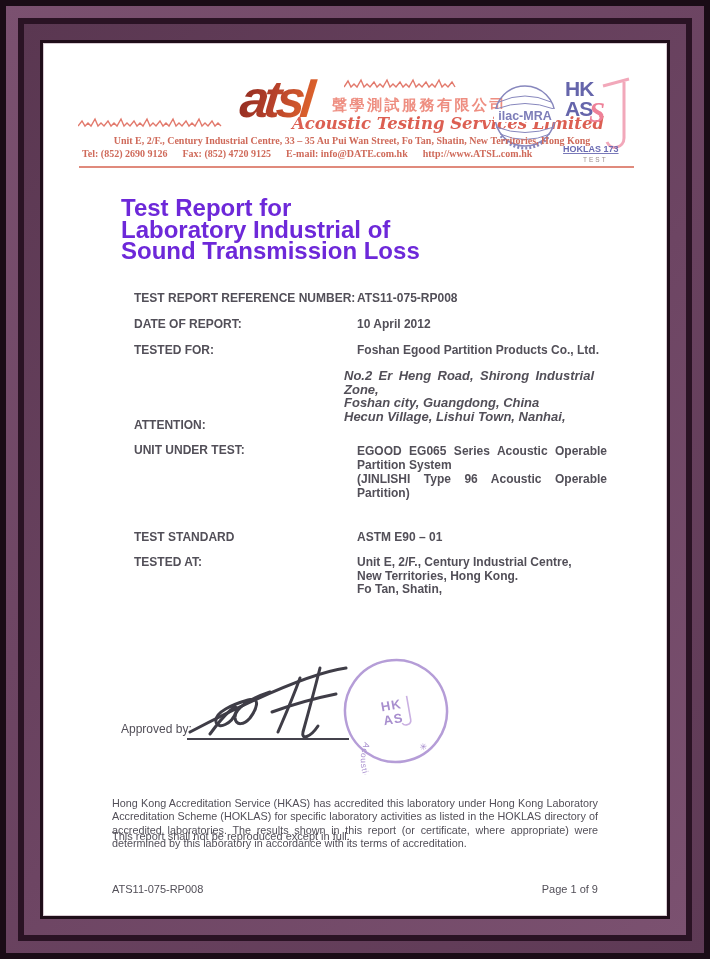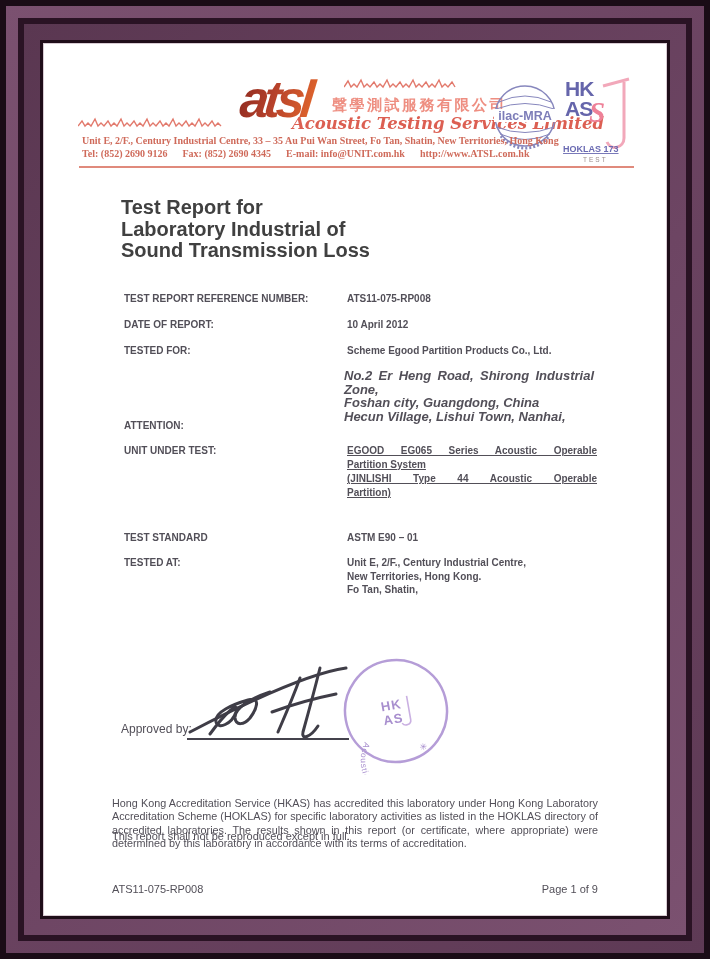--- a/index.html
+++ b/index.html
@@ -21,38 +21,38 @@
         font-family:"Liberation Sans",sans-serif;font-weight:bold;font-style:italic;
         font-size:52px;line-height:46px;letter-spacing:-5px;transform:skewX(-6deg);
         background:linear-gradient(100deg,#8f2b20 0%,#b5402a 30%,#d95f2c 62%,#f2a53c 100%);
         -webkit-background-clip:text;background-clip:text;color:transparent;}
   .cjk{position:absolute;left:288px;top:52px;font-family:"DejaVu Sans",sans-serif;
        font-weight:bold;font-size:15px;letter-spacing:2.5px;color:#ee8e81;}
   .script{position:absolute;left:248px;top:70px;font-family:"DejaVu Serif",serif;
           font-style:italic;font-weight:bold;font-size:16.5px;color:#dc5f52;}
   .addr{position:absolute;left:38px;width:540px;color:#cf6a5a;
         font-family:"Liberation Serif",serif;font-weight:bold;font-size:10px;white-space:nowrap;}
-  .addr1{top:91px;}
+  .addr1{top:91px;text-align:center;}
   .addr2{top:104px;}
   .addr2 span{margin-right:15px;}
   .hrule{position:absolute;left:35px;top:122px;width:555px;height:2px;background:#e08a7c;}
   .ilac{position:absolute;left:447px;top:38px;}
   .hkas{position:absolute;left:517px;top:30px;}
 
   
-  .title{position:absolute;left:77px;top:153px;font-size:20px;font-weight:bold;
-         line-height:21.5px;color:#404040;}
-
-  
-  .row{position:absolute;left:80px;display:flex;width:473px;font-size:10px;font-weight:bold;line-height:13.5px;}
+  .title{position:absolute;left:77px;top:153px;font-size:24px;font-weight:bold;
+         line-height:21.5px;color:#6d28d9;}
+
+  
+  .row{position:absolute;left:90px;display:flex;width:473px;font-size:12px;font-weight:bold;line-height:13.5px;}
   .lab{width:223px;flex:none;}
   .val{width:250px;flex:none;}
   .valblock{position:absolute;left:300px;width:250px;font-size:13px;font-weight:bold;line-height:13.5px;font-style:italic;}
   .jline{text-align:justify;text-align-last:justify;}
-  .uut .vline{line-height:14px;text-decoration:underline;}
+  .uut .vline{line-height:14px;}
 
   
   .approved{position:absolute;left:77px;top:678px;font-size:12px;}
   .signature{position:absolute;left:138px;top:616px;}
   .sigline{position:absolute;left:143px;top:694px;width:162px;border-bottom:2px solid #44424c;}
   .names{position:absolute;left:145px;top:699px;font-size:11.5px;font-weight:bold;line-height:14px;color:#4e4c55;}
   .stamp{position:absolute;left:295px;top:610px;transform:rotate(-10deg);}
 
   
   .accred{position:absolute;left:68px;top:753px;width:486px;font-size:10.8px;line-height:13.4px;
@@ -109,56 +109,56 @@
           <path d="M42,12 L68,5" fill="none" stroke="#f2a8ba" stroke-width="3"></path>
           <text x="4" y="22" class="hk-t">HK</text>
           <text x="4" y="42" class="hk-t">AS</text>
           <text x="28" y="48" class="pink-s">S</text>
           <text x="2" y="78" class="hoklas-t">HOKLAS 173</text>
           <text x="22" y="88" class="test-t">TEST</text>
         </svg>
 
         <div class="addr addr1">Unit E, 2/F., Century Industrial Centre, 33 – 35 Au Pui Wan Street, Fo Tan, Shatin, New Territories, Hong Kong</div>
         <div class="addr addr2">
-          <span>Tel: (852) 2690 9126</span><span>Fax: (852) 2690 4345</span><span>E-mail: info@UNIT.com.hk</span><span>http://www.ATSL.com.hk</span>
+          <span>Tel: (852) 2690 9126</span><span>Fax: (852) 4720 9125</span><span>E-mail: info@DATE.com.hk</span><span>http://www.ATSL.com.hk</span>
         </div>
         <div class="hrule"></div>
 
         <div class="title">
           <div>Test Report for</div>
           <div>Laboratory Industrial of</div>
           <div>Sound Transmission Loss</div>
         </div>
 
         <div class="row" style="top:248px">
           <div class="lab">TEST REPORT REFERENCE NUMBER:</div>
           <div class="val">ATS11-075-RP008</div>
         </div>
         <div class="row" style="top:274px">
           <div class="lab">DATE OF REPORT:</div>
           <div class="val">10 April 2012</div>
         </div>
         <div class="row" style="top:300px">
           <div class="lab">TESTED FOR:</div>
-          <div class="val">Scheme Egood Partition Products Co., Ltd.</div>
+          <div class="val">Foshan Egood Partition Products Co., Ltd.</div>
         </div>
         <div class="valblock" style="top:325px">
           <div class="jline">No.2 Er Heng Road, Shirong Industrial Zone,</div>
           <div>Foshan city, Guangdong, China</div>
           <div>Hecun Village, Lishui Town, Nanhai,</div>
         </div>
         <div class="row" style="top:375px">
           <div class="lab">ATTENTION:</div>
         </div>
         <div class="row uut" style="top:400px">
           <div class="lab">UNIT UNDER TEST:</div>
           <div class="val">
             <div class="vline jline">EGOOD EG065 Series Acoustic Operable</div>
             <div class="vline">Partition System</div>
-            <div class="vline jline">(JINLISHI Type 44 Acoustic Operable</div>
+            <div class="vline jline">(JINLISHI Type 96 Acoustic Operable</div>
             <div class="vline">Partition)</div>
           </div>
         </div>
         <div class="row" style="top:487px">
           <div class="lab">TEST STANDARD</div>
           <div class="val">ASTM E90 – 01</div>
         </div>
         <div class="row" style="top:512px">
           <div class="lab">TESTED AT:</div>
           <div class="val">

